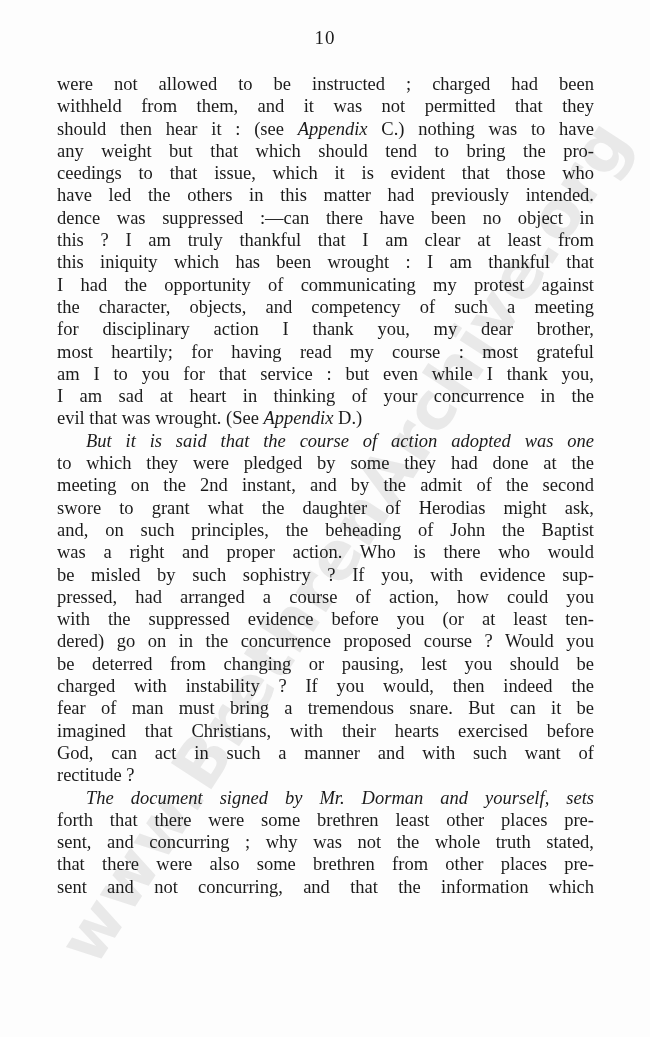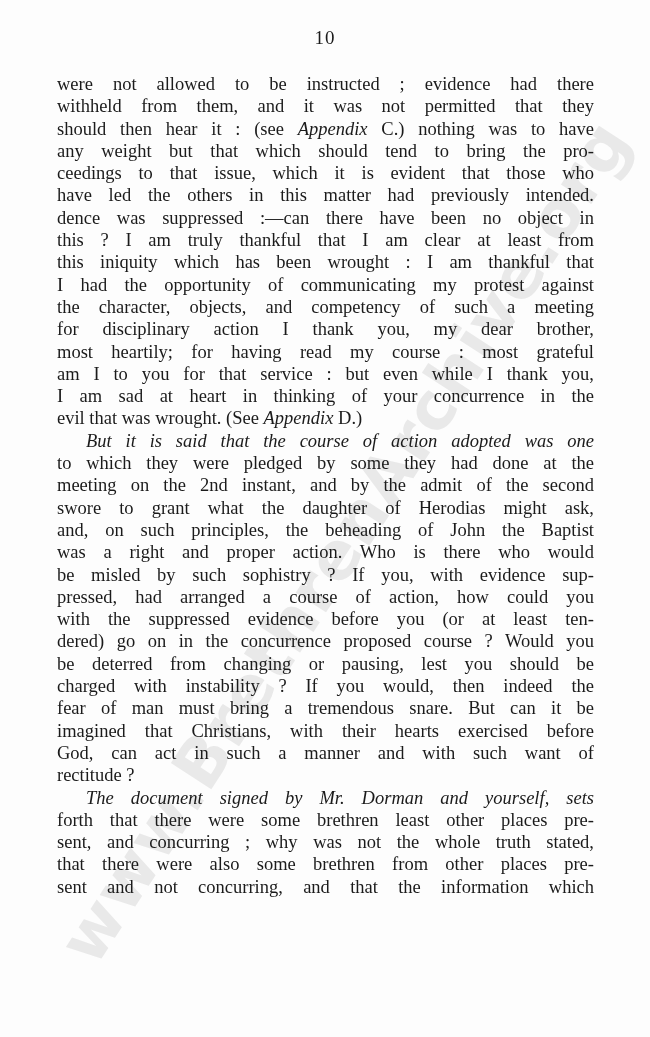--- a/index.html
+++ b/index.html
@@ -57,21 +57,21 @@
 </style>
 </head>
 <body>
 
 <div class="page">
   <div class="watermark">www.BrethrenArchive.org</div>
 
   <div class="pagenum">10</div>
 
   <div class="text-block">
-      <div class="line">were not allowed to be instructed ; evidence had there</div>
+      <div class="line">were not allowed to be instructed ; charged had been</div>
       <div class="line">withheld from them, and it was not permitted that they</div>
       <div class="line">should then hear it : (see <i>Appendix</i> C.) nothing was to have</div>
       <div class="line">any weight but that which should tend to bring the pro-</div>
       <div class="line">ceedings to that issue, which it is evident that those who</div>
       <div class="line">have led the others in this matter had previously intended.</div>
       <div class="line">dence was suppressed :—can there have been no object in</div>
       <div class="line">this ?  I am truly thankful that I am clear at least from</div>
       <div class="line">this iniquity which has been wrought : I am thankful that</div>
       <div class="line">I had the opportunity of communicating my protest against</div>
       <div class="line">the character, objects, and competency of such a meeting</div>

